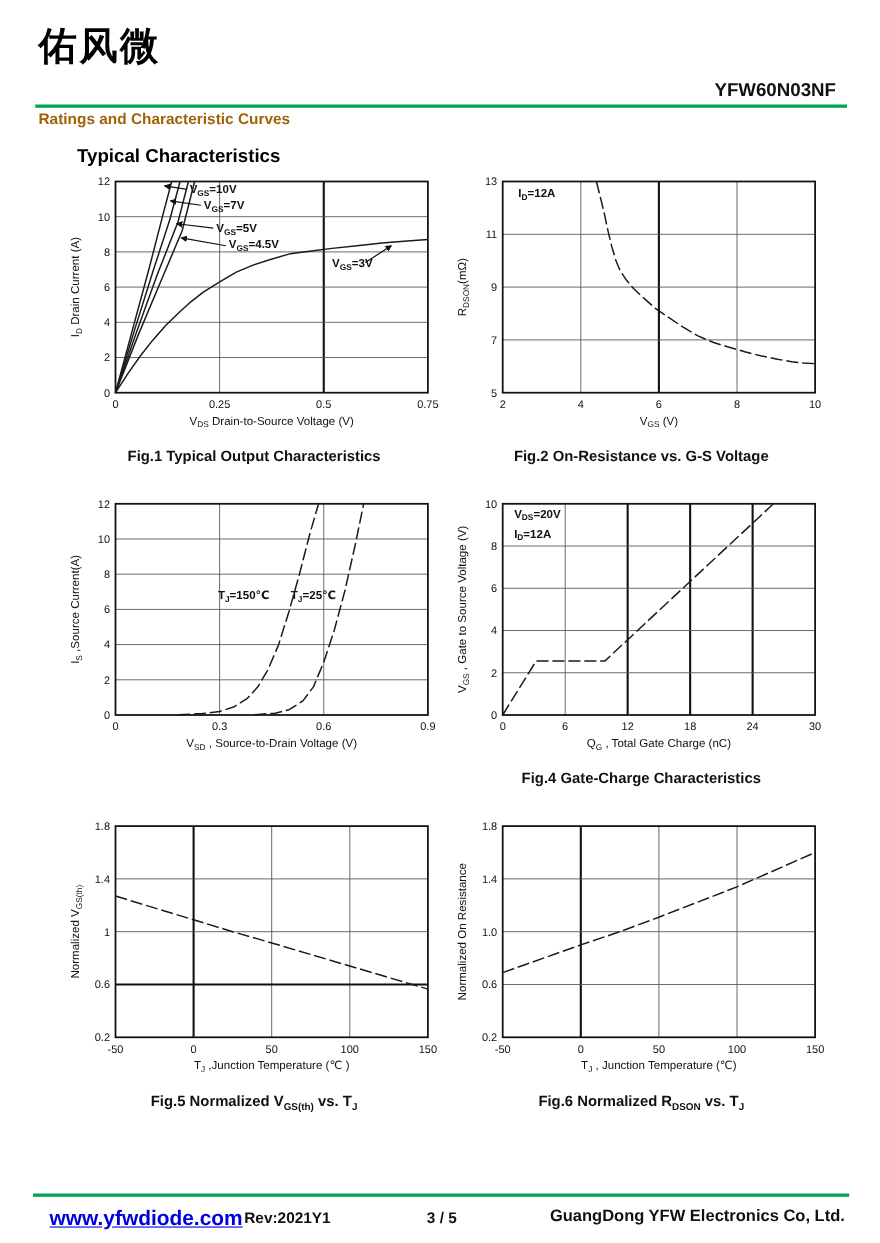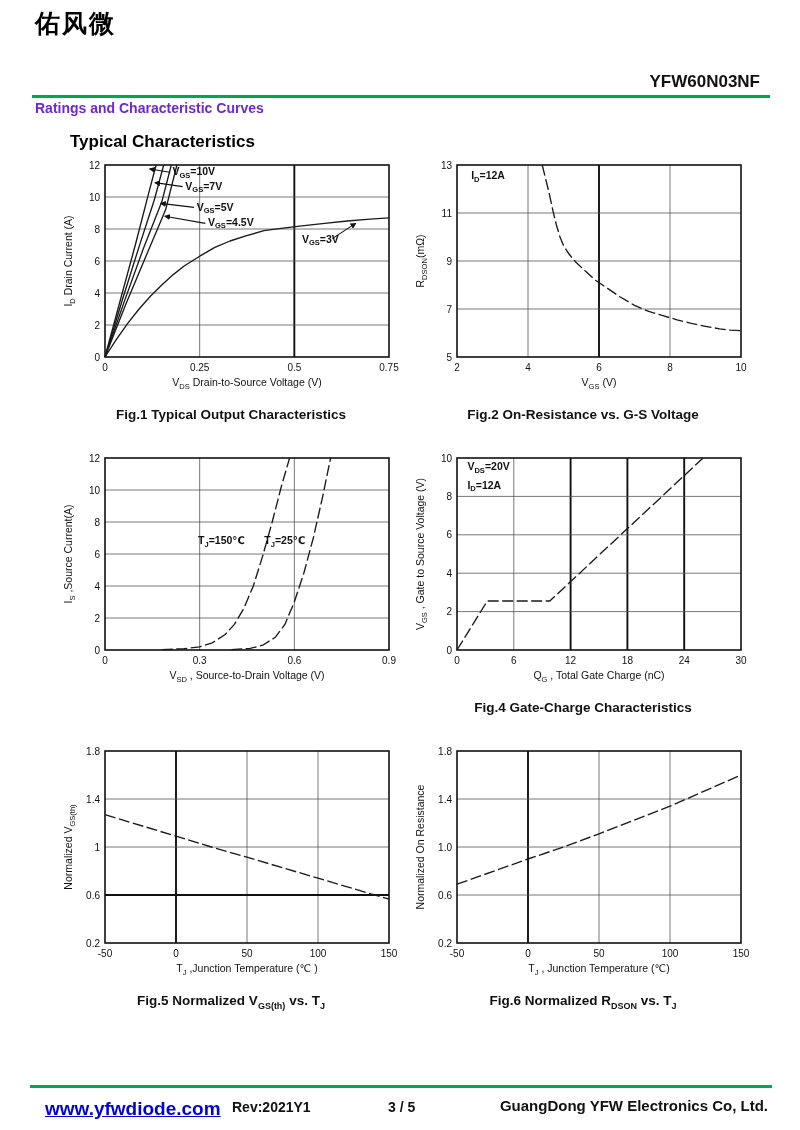--- a/index.html
+++ b/index.html
@@ -8,51 +8,51 @@
     width:800px; height:1130px; position:relative;
     font-family:"Liberation Sans","DejaVu Sans",sans-serif;
     color:#111; overflow:hidden;
   }
   
   .logo-block { position:absolute; left:35px; top:6px; }
   .logo-row { display:flex; align-items:flex-start; height:52px; }
   .logo-yf { font-size:46px; font-weight:bold; letter-spacing:-2px; line-height:48px; }
   .logo-glyph { margin-left:2px; margin-top:10px; }
   .logo-reg { font-size:15px; line-height:14px; margin-left:2px; color:#333; }
-  .logo-cn { font-size:25px; font-weight:bold; letter-spacing:2px; line-height:34px; color:#000; }
+  .logo-cn { font-size:35px; font-weight:bold; letter-spacing:2px; line-height:34px; color:#000;margin-top:20px; }
   .part-number { position:absolute; right:40px; top:72px; font-size:17px; font-weight:bold;text-align:center; }
   .header-rule { position:absolute; left:32px; right:30px; top:95px; height:3px; }
   .section-title { position:absolute; left:35px; top:100px; font-size:14px; font-weight:bold; }
   .page-title { position:absolute; left:70px; top:132px; font-size:17px; font-weight:bold; color:#000; }
   
   .charts-grid {
     position:absolute; left:55px; top:158px; width:705px;
     display:grid; grid-template-columns:352px 352px; row-gap:25px;
   }
   .figure { height:268px; display:flex; flex-direction:column; align-items:center; }
   .chart-canvas { width:345px; height:240px; }
   .fig-caption { margin-top:9px; font-size:13.5px; font-weight:bold; text-align:center; }
   .fig-caption sub { font-size:9px; }
   
   .footer-rule { position:absolute; left:30px; right:28px; top:1085px; height:3px; }
   .footer-link { position:absolute; left:45px; top:1098px; font-size:19px; font-weight:bold;
                  text-decoration:underline; }
-  .footer-rev  { position:absolute; left:232px; top:1099px; font-size:14px; font-weight:bold; }
+  .footer-rev  { position:absolute; left:222px; top:1099px; font-size:14px; font-weight:bold; }
   .footer-page { position:absolute; left:388px; top:1099px; font-size:14px; font-weight:bold; }
   .footer-company { position:absolute; right:32px; top:1097px; font-size:15px; font-weight:bold; }
 </style>
 </head>
 <body>
 
 <div class="logo-block">
   <div class="logo-cn">佑风微</div>
 </div>
 <div class="part-number">YFW60N03NF</div>
 <div class="header-rule" style="background: rgb(0, 166, 81);"></div>
-<div class="section-title" style="color: #6d28d9; text-align: center;">Ratings and Characteristic Curves</div>
+<div class="section-title" style="color: #a16207; text-align: center;">Ratings and Characteristic Curves</div>
 <div class="page-title">Typical Characteristics</div>
 
 <div class="charts-grid">
   <div class="figure">
     <div class="chart-canvas"><svg width="345" height="240" viewBox="0 0 345 240" font-family="&quot;Liberation Sans&quot;,&quot;DejaVu Sans&quot;,sans-serif">
           <defs>
             <marker id="arw0" viewBox="0 0 10 10" refX="8.5" refY="5" markerWidth="5.5" markerHeight="5.5" orient="auto-start-reverse">
               <path d="M0 0 L10 5 L0 10 z" fill="#111"></path>
             </marker>
           </defs>

